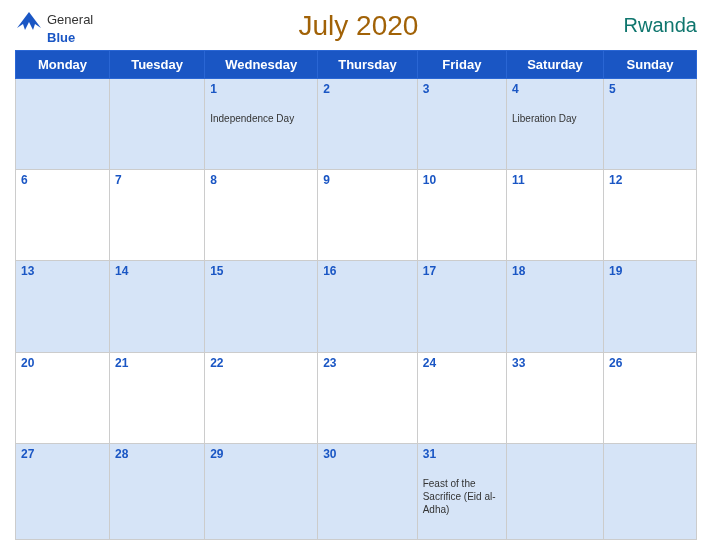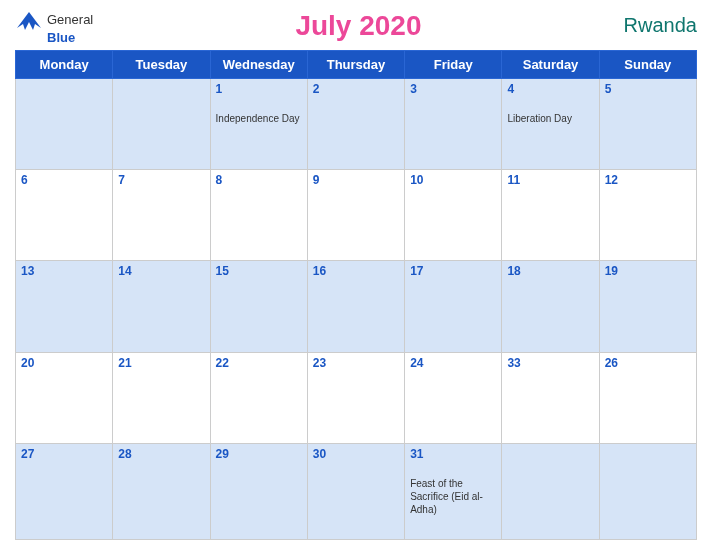--- a/index.html
+++ b/index.html
@@ -37,39 +37,39 @@
     .logo-bird {
       width: 28px;
       height: 22px;
     }
     .title-center {
       text-align: center;
       flex: 1;
     }
     .title-center h1 {
       font-size: 28px;
-      color: #ec4899;
-      font-weight: bold;
+      color: #a16207;
+      font-weight: normal;
     }
     .country-label {
       font-size: 20px;
       color: #0f766e;
       padding-top: 4px;
     }
     .calendar {
       width: 100%;
       border-collapse: collapse;
       border: 1px solid #ccc;
       flex: 1;
     }
     .calendar thead tr th {
       background-color: #1a56c4;
       color: #fff;
       text-align: center;
-      padding: 6px 12px;
+      padding: 6px 20px;
       font-size: 13px;
       font-weight: bold;
       border: 1px solid #2a66d4;
     }
     .calendar tbody tr td {
       border: 1px solid #ccc;
       vertical-align: top;
       padding: 3px 5px;
       height: 72px;
       width: calc(100% / 7);

